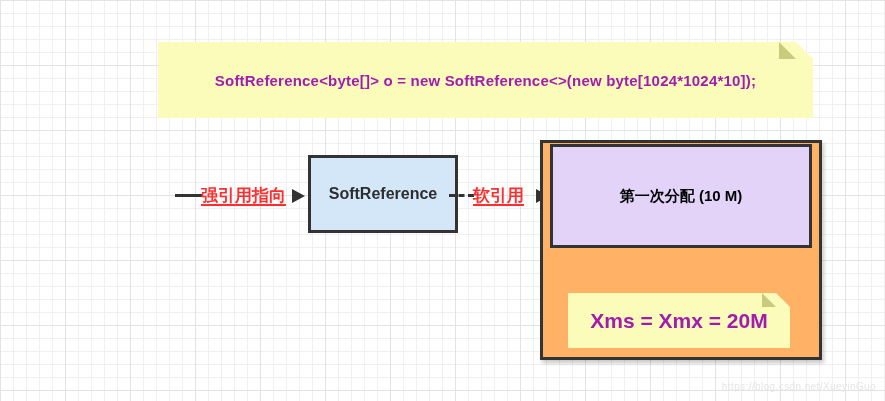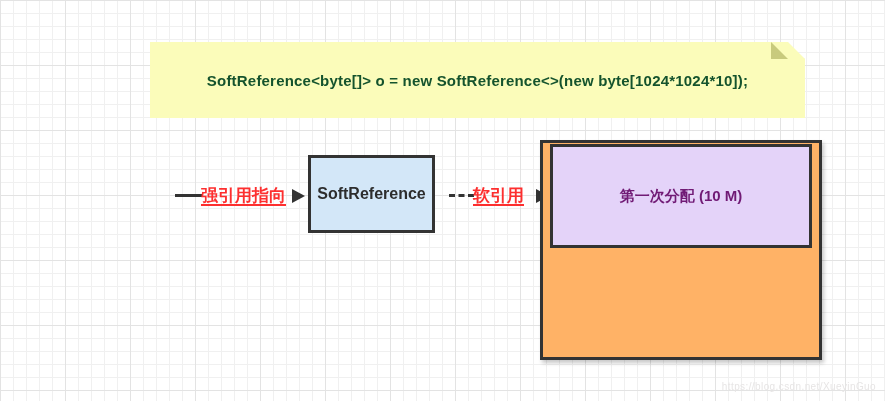--- a/index.html
+++ b/index.html
@@ -21,22 +21,23 @@
   }
 
   
   .note {
     position: absolute;
     background: #fbfcba;
     box-shadow: 1px 2px 3px rgba(0,0,0,0.10);
     display: flex;
     align-items: center;
     justify-content: center;
-    color: #14532d;
+    color: #a21caf;
     font-weight: bold;
+    margin-left: 8px;
   }
   .note .fold {
     position: absolute;
     top: 0;
     right: 0;
     display: block;
     line-height: 0;
   }
   .note-code {
     left: 150px; top: 42px; width: 655px; height: 76px;
@@ -63,21 +64,21 @@
     justify-content: center;
     font-size: 21px;
     font-weight: bold;
     color: #2d2d2d;
   }
 
   
   .softref-box {
     position: absolute;
     left: 308px; top: 155px;
-    width: 127px; height: 78px;
+    width: 150px; height: 78px;
     background: #d3e7f8;
     border: 3px solid #333333;
     display: flex;
     align-items: center;
     justify-content: center;
     font-size: 16px;
     font-weight: bold;
     color: #2d2d2d;
   }
 
@@ -94,21 +95,21 @@
     position: absolute;
     left: 7px; top: 1px;
     width: 262px; height: 104px;
     background: #e4d3f9;
     border: 3px solid #333333;
     display: flex;
     align-items: center;
     justify-content: center;
     font-size: 15px;
     font-weight: bold;
-    color: #701a75;
+    color: #000000;
   }
 
   
   .arrow-line {
     position: absolute;
     height: 0;
     border-top: 3px solid #333333;
   }
   .arrow-line.dashed { border-top-style: dashed; }
   .arrow-head {
@@ -173,16 +174,24 @@
   <div class="arrow-line dashed line-soft"></div>
   <span class="arrow-label lbl-soft">软引用</span>
   <div class="arrow-head head-soft"></div>
 
   <div class="heap-box">
     <div class="alloc-box">
       <span>第一次分配 (10 M)</span>
     </div>
   </div>
 
+  <div class="note note-mem">
+    <span>Xms = Xmx = 20M</span>
+    <span class="fold" style="right:14px;">
+      <svg width="14" height="14">
+          <polygon points="0,0 14,14 0,14" fill="#c8ca7d"></polygon>
+        </svg>
+    </span>
+  </div>
 
   <div class="watermark">https://blog.csdn.net/XueyinGuo</div>
 
 </div>
 
 </body></html>

